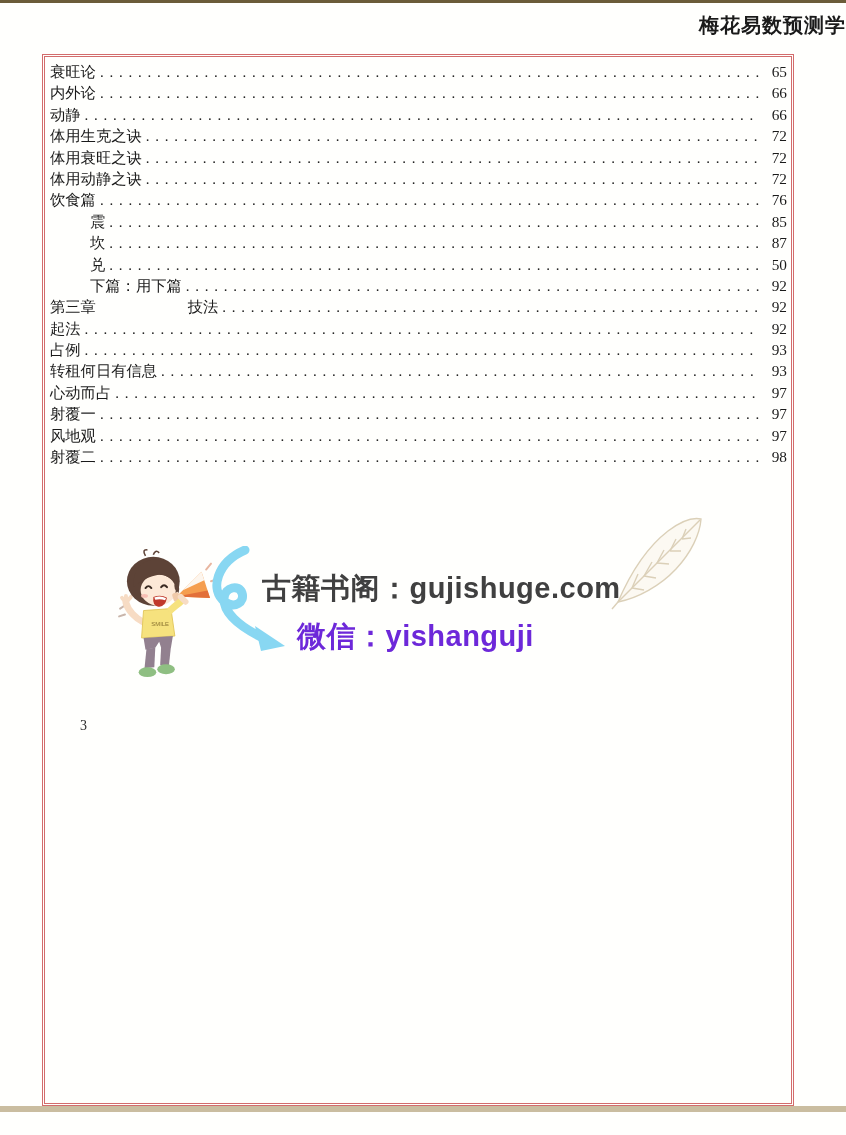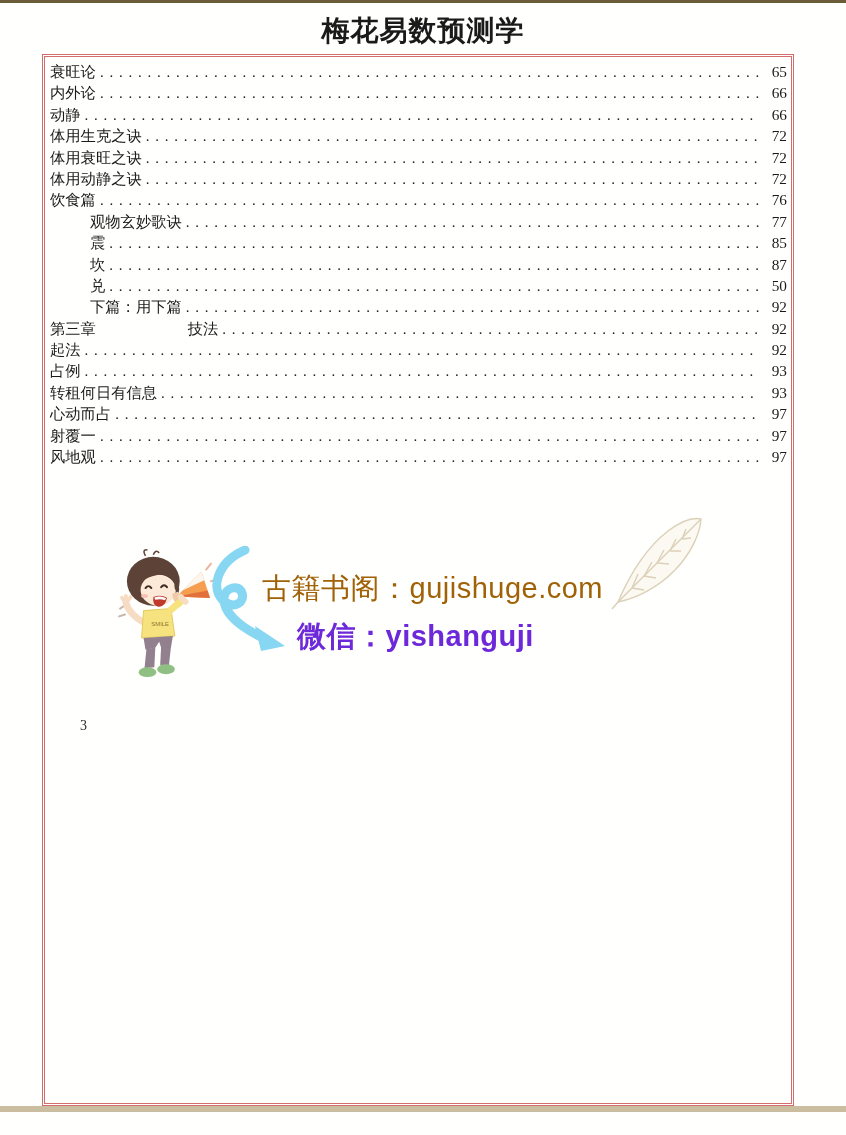--- a/index.html
+++ b/index.html
@@ -1,35 +1,35 @@
 <!DOCTYPE html>
 <html><head>
 <meta charset="utf-8">
 <style>
   html,body{margin:0;padding:0;background:#f6f6f4;}
   .page{position:relative;width:846px;height:1135px;background:#fffffd;overflow:hidden;
         font-family:"Liberation Serif","DejaVu Serif",serif;color:#1a1a1a;}
   .top-bar{position:absolute;left:0;top:0;width:846px;height:3px;background:#6b5c39;}
   .bottom-bar{position:absolute;left:0;top:1106px;width:846px;height:6px;background:#cabda0;}
-  .doc-title{position:absolute;left:0;top:12px;width:846px;text-align:center;
-             font-size:28px;font-weight:bold;letter-spacing:1px;}
+  .doc-title{position:absolute;left:0;top:12px;width:846px;text-align:right;
+             font-size:20px;font-weight:bold;letter-spacing:1px;}
   .toc-frame{position:absolute;left:42px;top:54px;width:752px;height:1052px;
              border:3px double #d36c6c;box-sizing:border-box;background:transparent;}
   .toc-list{padding:4px 4px 0 5px;}
   .toc-row{display:flex;align-items:flex-start;height:21.4px;line-height:21.4px;
            font-size:15.3px;white-space:pre;}
   .toc-row .lbl{flex:0 0 auto;}
   .toc-row.indent .lbl{margin-left:40px;}
   .leader{flex:1 1 auto;overflow:hidden;white-space:nowrap;margin:0 3px 0 4px;color:#1c1c1c;}
   .leader::after{content:". . . . . . . . . . . . . . . . . . . . . . . . . . . . . . . . . . . . . . . . . . . . . . . . . . . . . . . . . . . . . . . . . . . . . . . . . . . . . . . . . . . . . . . . . . . . . . . . . . . . . . . . . . . . . . . . . . . . . . . . . . . . . . . . . . . . . . . . . . . . . . . . . . . .";
                  letter-spacing:1px;font-size:15px;}
   .pg{flex:0 0 auto;min-width:24px;text-align:right;}
   .folio{position:absolute;left:80px;top:718px;font-size:14px;color:#2b2b2b;}
-  .wm-text1{position:absolute;left:262px;top:569px;font-size:29px;font-weight:normal;
-            color:#a16207;font-family:"Liberation Sans","DejaVu Sans",sans-serif;letter-spacing:.5px;}
+  .wm-text1{position:absolute;left:262px;top:569px;font-size:29px;font-weight:bold;
+            color:#404040;font-family:"Liberation Sans","DejaVu Sans",sans-serif;letter-spacing:.5px;}
   .wm-text2{position:absolute;left:297px;top:617px;font-size:29px;font-weight:bold;
             color:#6d28d9;font-family:"Liberation Sans","DejaVu Sans",sans-serif;letter-spacing:.5px;}
   .wm-boy{position:absolute;left:115px;top:548px;width:105px;height:132px;}
   .wm-arrow{position:absolute;left:205px;top:546px;width:86px;height:106px;}
   .wm-leaf{position:absolute;left:610px;top:512px;width:100px;height:100px;}
 </style>
 </head>
 <body>
 
 <div class="page">
@@ -39,32 +39,32 @@
 
   <div class="toc-frame">
     <div class="toc-list">
       <div class="toc-row"><span class="lbl">衰旺论</span><span class="leader"></span><span class="pg">65</span></div>
       <div class="toc-row"><span class="lbl">内外论</span><span class="leader"></span><span class="pg">66</span></div>
       <div class="toc-row"><span class="lbl">动静</span><span class="leader"></span><span class="pg">66</span></div>
       <div class="toc-row"><span class="lbl">体用生克之诀</span><span class="leader"></span><span class="pg">72</span></div>
       <div class="toc-row"><span class="lbl">体用衰旺之诀</span><span class="leader"></span><span class="pg">72</span></div>
       <div class="toc-row"><span class="lbl">体用动静之诀</span><span class="leader"></span><span class="pg">72</span></div>
       <div class="toc-row"><span class="lbl">饮食篇</span><span class="leader"></span><span class="pg">76</span></div>
-      <div class="toc-row indent"><span class="lbl">观物玄妙歌诀</span><span class="leader"></span><span class="pg">77</span></div>
       <div class="toc-row indent"><span class="lbl">震</span><span class="leader"></span><span class="pg">85</span></div>
       <div class="toc-row indent"><span class="lbl">坎</span><span class="leader"></span><span class="pg">87</span></div>
       <div class="toc-row indent"><span class="lbl">兑</span><span class="leader"></span><span class="pg">50</span></div>
       <div class="toc-row indent"><span class="lbl">下篇：用下篇</span><span class="leader"></span><span class="pg">92</span></div>
       <div class="toc-row"><span class="lbl">第三章　　　　　　技法</span><span class="leader"></span><span class="pg">92</span></div>
       <div class="toc-row"><span class="lbl">起法</span><span class="leader"></span><span class="pg">92</span></div>
       <div class="toc-row"><span class="lbl">占例</span><span class="leader"></span><span class="pg">93</span></div>
       <div class="toc-row"><span class="lbl">转租何日有信息</span><span class="leader"></span><span class="pg">93</span></div>
       <div class="toc-row"><span class="lbl">心动而占</span><span class="leader"></span><span class="pg">97</span></div>
       <div class="toc-row"><span class="lbl">射覆一</span><span class="leader"></span><span class="pg">97</span></div>
       <div class="toc-row"><span class="lbl">风地观</span><span class="leader"></span><span class="pg">97</span></div>
+      <div class="toc-row"><span class="lbl">射覆二</span><span class="leader"></span><span class="pg">98</span></div>
     </div>
   </div>
 
   <svg class="wm-leaf" viewBox="0 0 100 100">
     <g stroke="#dbd0b8" stroke-width="1.4" fill="#fcf9f2">
       <path d="M8,90 C20,62 36,36 58,19 C70,10 82,5 91,7 C90,22 81,41 66,57 C50,74 28,86 8,90 Z"></path>
       <path d="M8,90 C32,66 58,40 90,8" fill="none"></path>
       <path d="M22,76 L34,78 M22,76 L28,62 M34,64 L46,66 M34,64 L42,50 M47,51 L59,52 M47,51 L54,38 M60,39 L71,39 M60,39 L66,27 M72,27 L81,26 M72,27 L76,17" fill="none"></path>
       <path d="M8,90 L2,97" fill="none"></path>
     </g>

